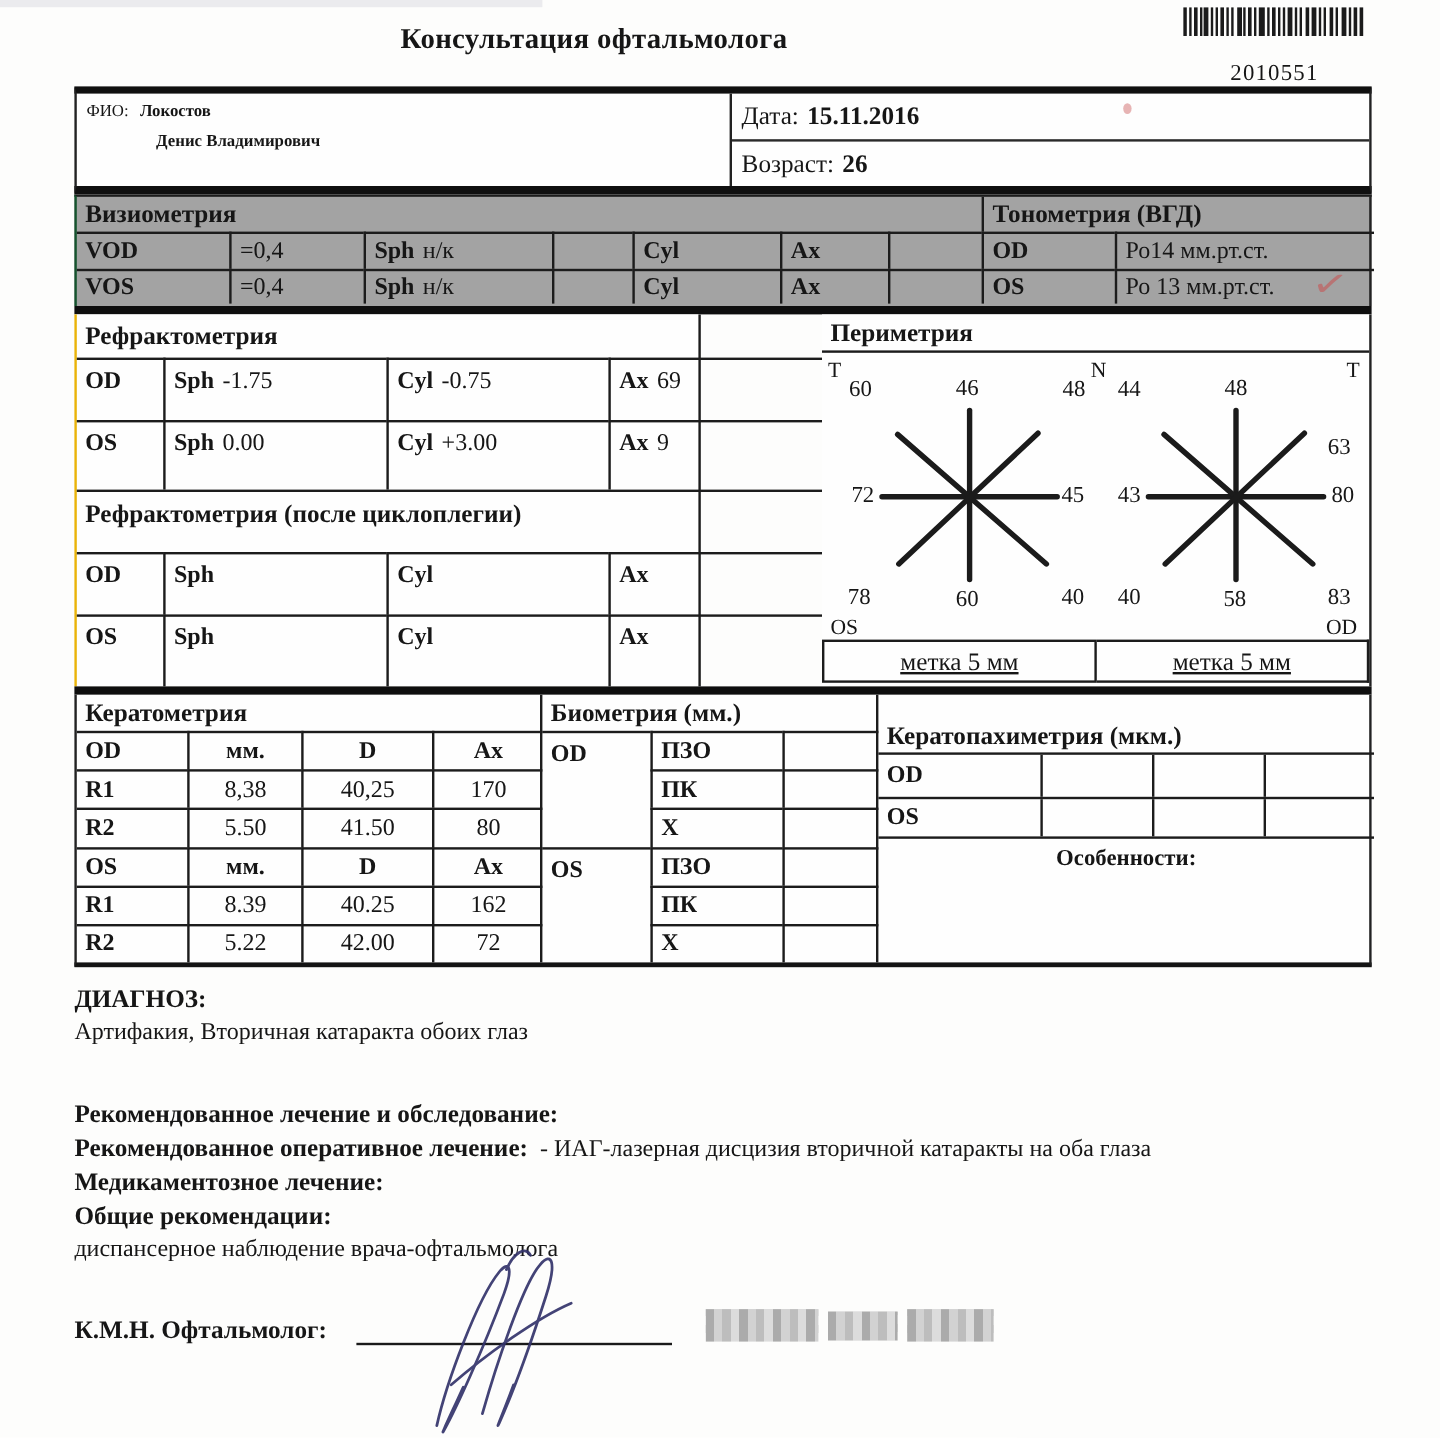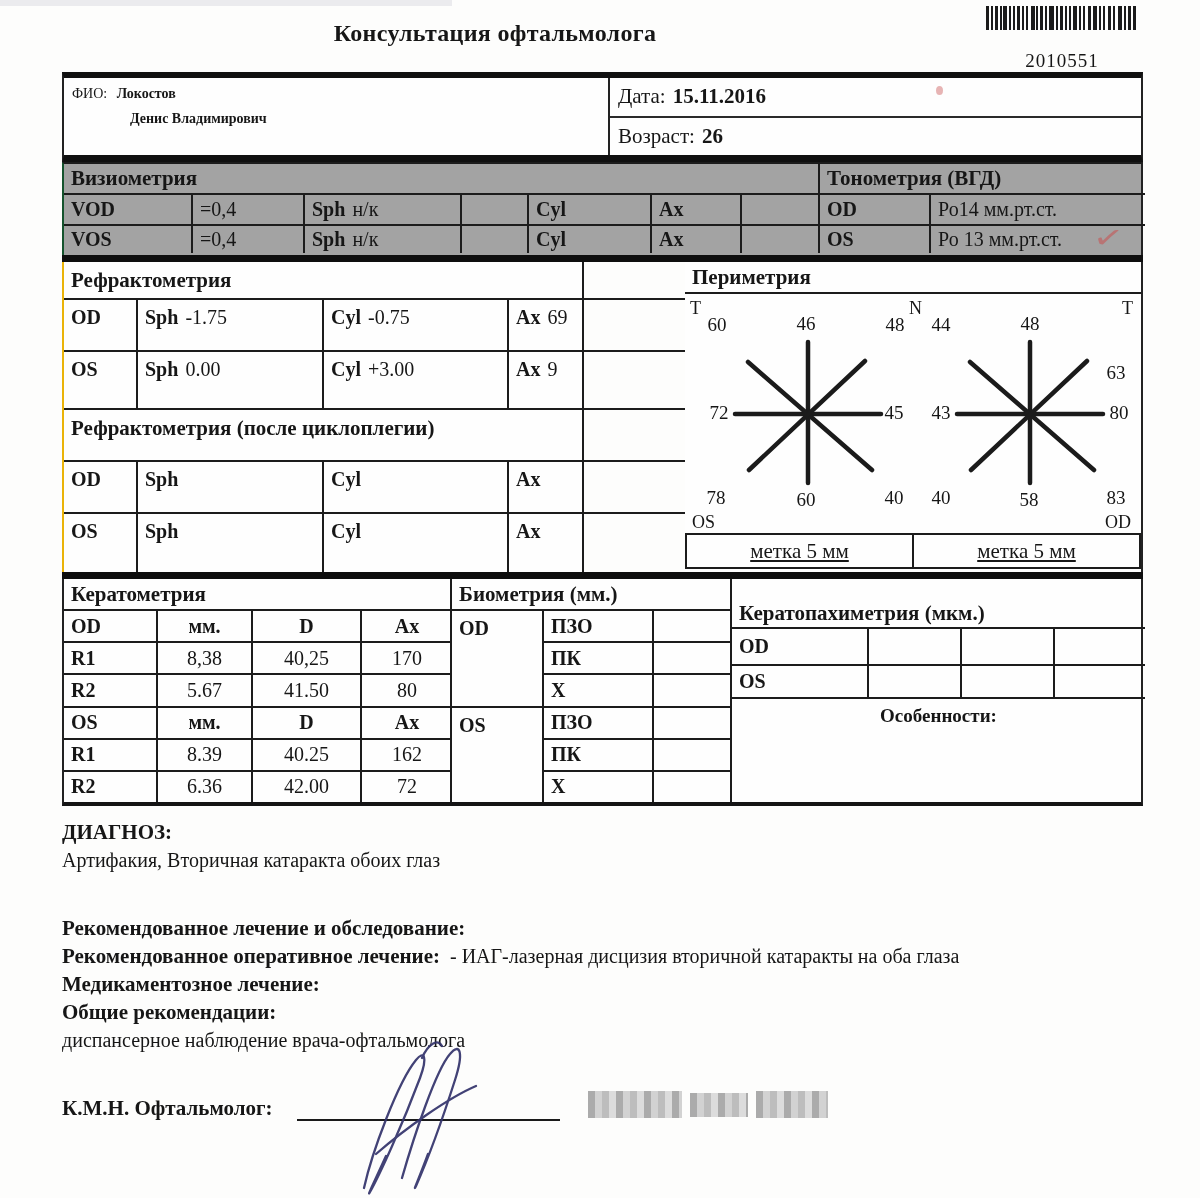--- a/index.html
+++ b/index.html
@@ -304,36 +304,36 @@
       <div class="cell bt bl cc" style="font-weight:bold;">мм.</div>
       <div class="cell bt bl cc" style="font-weight:bold;">D</div>
       <div class="cell bt bl cc" style="font-weight:bold;">Ax</div>
 
       <div class="cell bt" style="font-weight:bold;">R1</div>
       <div class="cell bt bl cc">8,38</div>
       <div class="cell bt bl cc">40,25</div>
       <div class="cell bt bl cc">170</div>
 
       <div class="cell bt" style="font-weight:bold;">R2</div>
-      <div class="cell bt bl cc">5.67</div>
+      <div class="cell bt bl cc">5.50</div>
       <div class="cell bt bl cc">41.50</div>
       <div class="cell bt bl cc">80</div>
 
       <div class="cell bt" style="font-weight:bold;">OS</div>
       <div class="cell bt bl cc" style="font-weight:bold;">мм.</div>
       <div class="cell bt bl cc" style="font-weight:bold;">D</div>
       <div class="cell bt bl cc" style="font-weight:bold;">Ax</div>
 
       <div class="cell bt" style="font-weight:bold;">R1</div>
       <div class="cell bt bl cc">8.39</div>
       <div class="cell bt bl cc">40.25</div>
       <div class="cell bt bl cc">162</div>
 
       <div class="cell bt" style="font-weight:bold;">R2</div>
-      <div class="cell bt bl cc">6.36</div>
+      <div class="cell bt bl cc">5.22</div>
       <div class="cell bt bl cc">42.00</div>
       <div class="cell bt bl cc">72</div>
     </div>
 
     <div class="bio-grid">
       <div class="cell hdr sp3">Биометрия (мм.)</div>
 
       <div class="cell bt rs3 topal" style="font-weight:bold;">OD</div>
       <div class="cell bt bl" style="font-weight:bold;">ПЗО</div>
       <div class="cell bt bl"></div>

